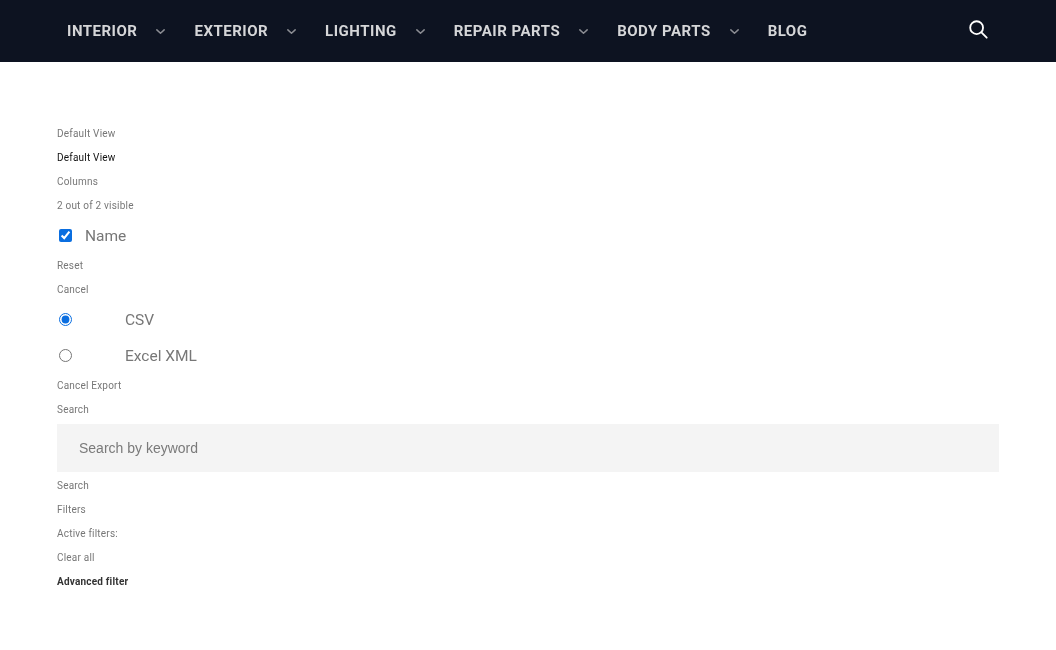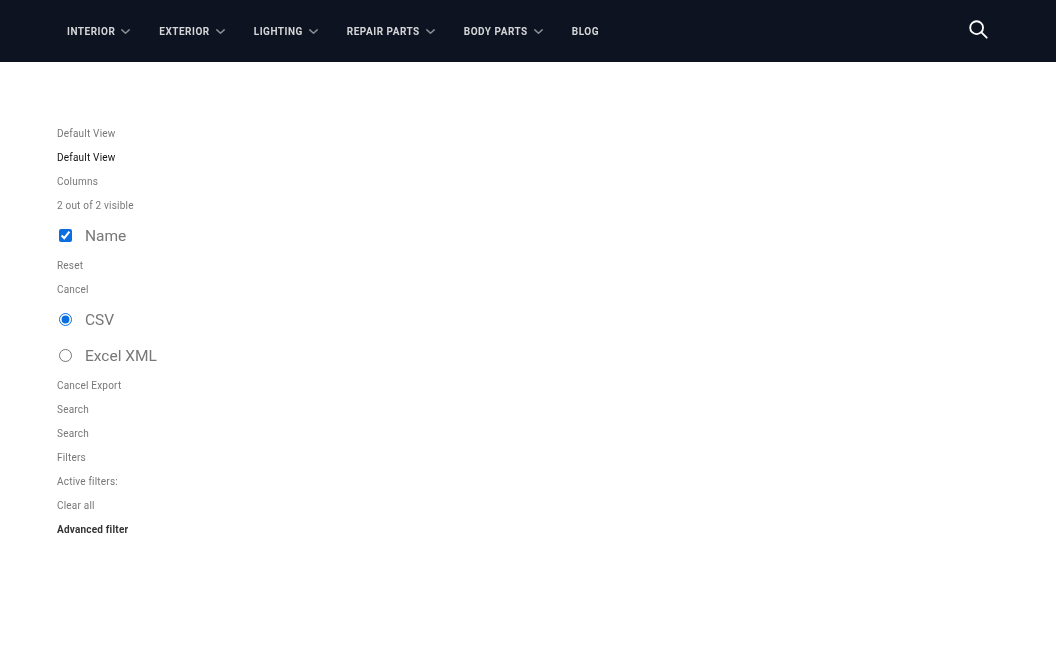--- a/index.html
+++ b/index.html
@@ -21,26 +21,26 @@
       justify-content: space-between;
       padding: 0 67px 0 67px;
     }
     .nav-items {
       display: flex;
       gap: 28px;
       align-items: center;
     }
     .nav-item {
       color: #d5d6d8;
-      font-size: 10px;
+      font-size: 15px;
       font-weight: 700;
       letter-spacing: 0.5px;
       display: flex;
       align-items: center;
-      gap: 5px;
+      gap: 18px;
       cursor: pointer;
       text-transform: uppercase;
     }
     .nav-item .chevron {
       display: inline-flex;
     }
     .nav-item .chevron svg {
       width: 11px;
       height: 11px;
     }
@@ -88,20 +88,21 @@
     .radio-row input[type="radio"] {
       width: 13px;
       height: 13px;
       accent-color: #0a6ee0;
       margin-left: 2px;
       margin-top: 5px;
     }
     .radio-row .radio-label {
       font-size: 15.5px;
       color: #777;
+      margin-left: 40px;
     }
     .search-box {
       width: 100%;
       height: 48px;
       background: #f4f4f4;
       border: none;
       padding: 0 22px;
       font-size: 14px;
       color: #7a7a7a;
       outline: none;
@@ -188,19 +189,20 @@
     <span class="radio-label">CSV</span>
   </label>
   <label class="radio-row">
     <input type="radio" name="export" style="">
     <span class="radio-label">Excel XML</span>
   </label>
 
   <div class="line">Cancel Export</div>
   <div class="line">Search</div>
 
+  <input type="text" class="search-box" placeholder="Search by keyword" style="">
 
   <div class="line">Search</div>
   <div class="line">Filters</div>
   <div class="line">Active filters:</div>
   <div class="line">Clear all</div>
   <div class="line bold">Advanced filter</div>
 </div>
 
 </body></html>

